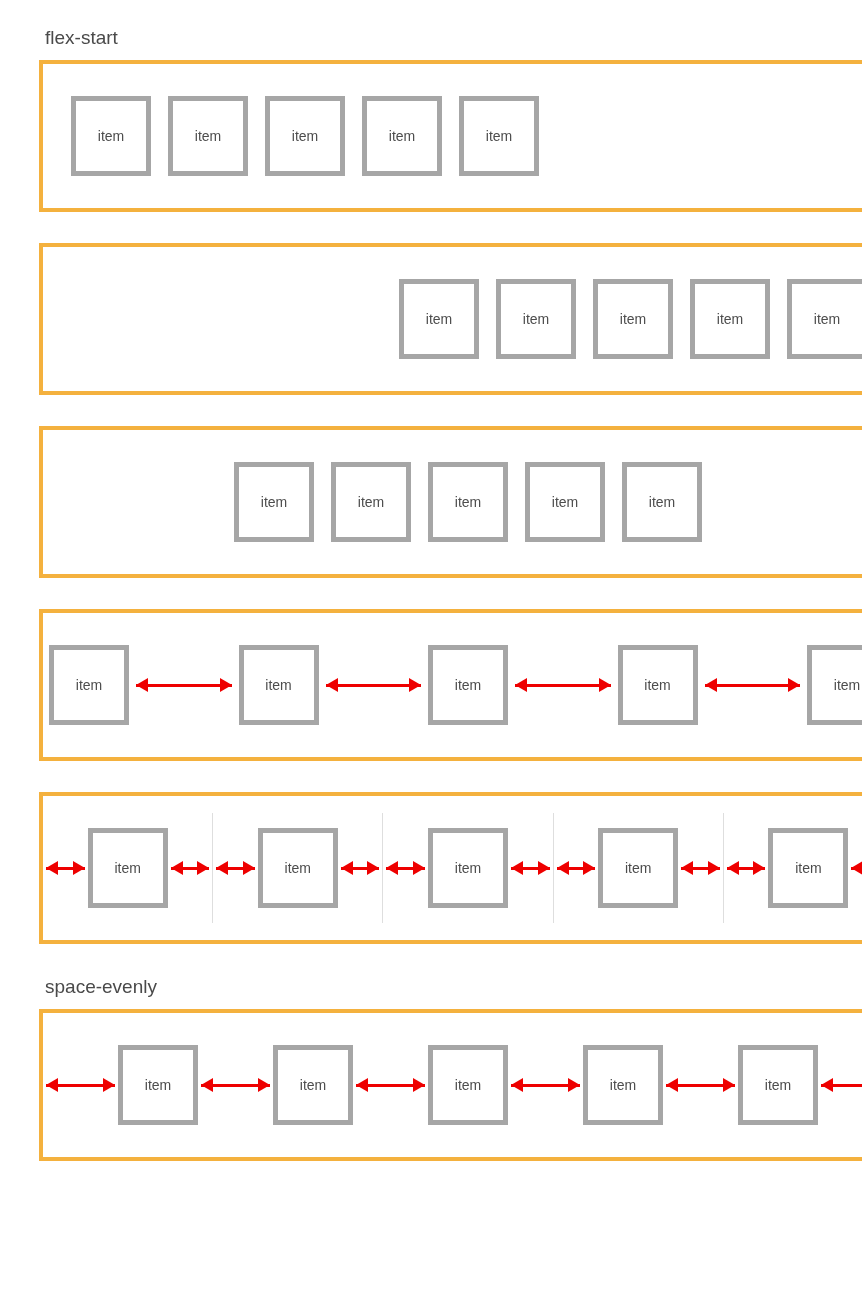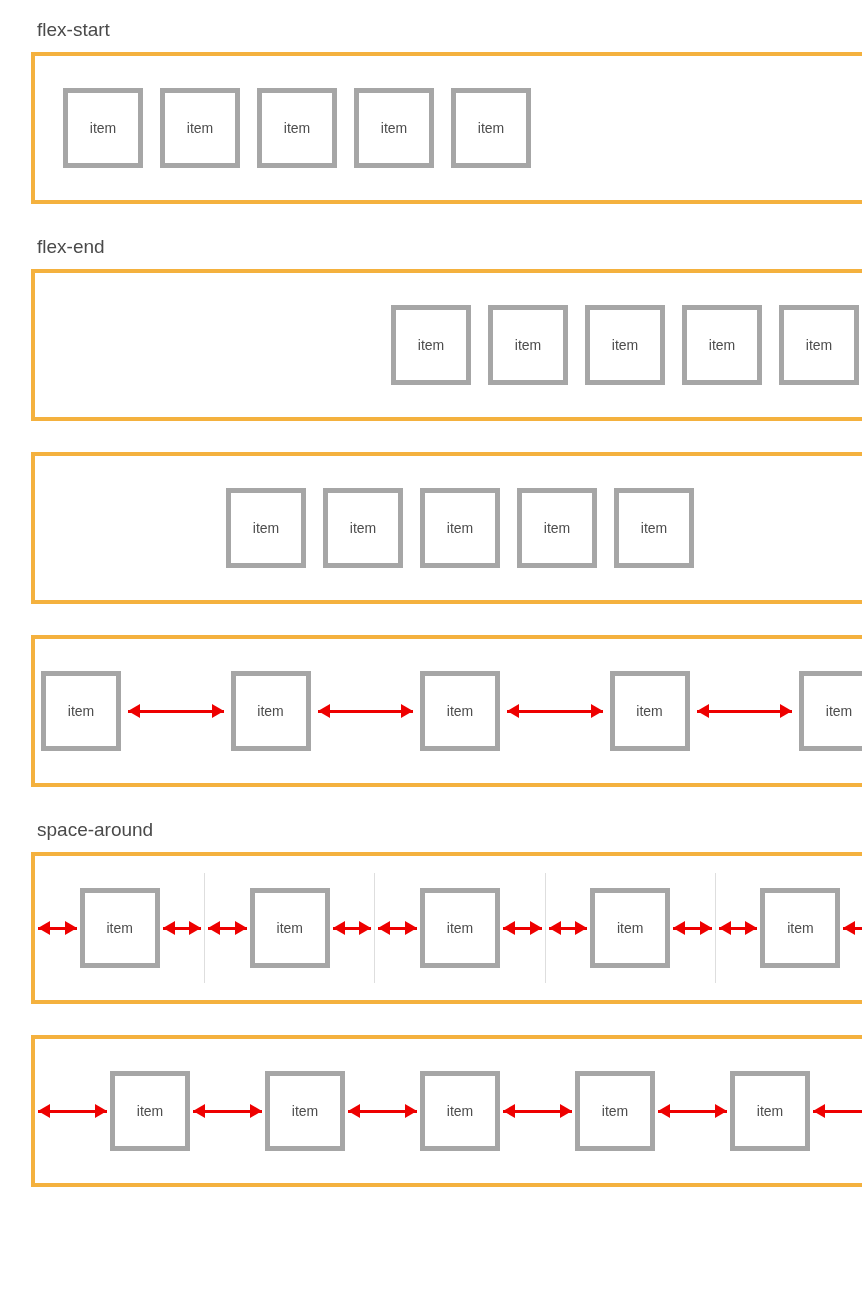--- a/index.html
+++ b/index.html
@@ -2,21 +2,21 @@
 <html><head>
 <meta charset="utf-8">
 <style>
   * { box-sizing: border-box; }
   html, body { margin: 0; background: #ffffff; }
   body {
     width: 862px;
     padding: 14px 26px 24px 27px;
     font-family: "Liberation Sans", "DejaVu Sans", sans-serif;
   }
-  .section { margin: 4px; }
+  .section { margin: 12px; }
   .section + .section { margin-top: 31px; }
   .label {
     font-size: 19px;
     line-height: 23px;
     font-weight: 400;
     color: #4a4a4a;
     margin: 0 0 11px 6px;
   }
   .box {
     width: 858px;
@@ -94,21 +94,20 @@
   <div class="box jc-start">
     <div class="item">item</div>
     <div class="item">item</div>
     <div class="item">item</div>
     <div class="item">item</div>
     <div class="item">item</div>
   </div>
 </div>
 
 <div class="section">
-  <h2 class="label">flex-end</h2>
   <div class="box jc-end">
     <div class="item">item</div>
     <div class="item">item</div>
     <div class="item">item</div>
     <div class="item">item</div>
     <div class="item">item</div>
   </div>
 </div>
 
 <div class="section">
@@ -129,21 +128,20 @@
     <div class="arrow"></div>
     <div class="item">item</div>
     <div class="arrow"></div>
     <div class="item">item</div>
     <div class="arrow"></div>
     <div class="item">item</div>
   </div>
 </div>
 
 <div class="section">
-  <h2 class="label">space-around</h2>
   <div class="box jc-around">
     <div class="cell">
       <div class="arrow"></div>
       <div class="item">item</div>
       <div class="arrow"></div>
     </div>
     <div class="divider"></div>
     <div class="cell">
       <div class="arrow"></div>
       <div class="item">item</div>
@@ -164,20 +162,21 @@
     <div class="divider"></div>
     <div class="cell">
       <div class="arrow"></div>
       <div class="item">item</div>
       <div class="arrow"></div>
     </div>
   </div>
 </div>
 
 <div class="section">
+  <h2 class="label">space-evenly</h2>
   <div class="box jc-evenly">
     <div class="arrow"></div>
     <div class="item">item</div>
     <div class="arrow"></div>
     <div class="item">item</div>
     <div class="arrow"></div>
     <div class="item">item</div>
     <div class="arrow"></div>
     <div class="item">item</div>
     <div class="arrow"></div>

